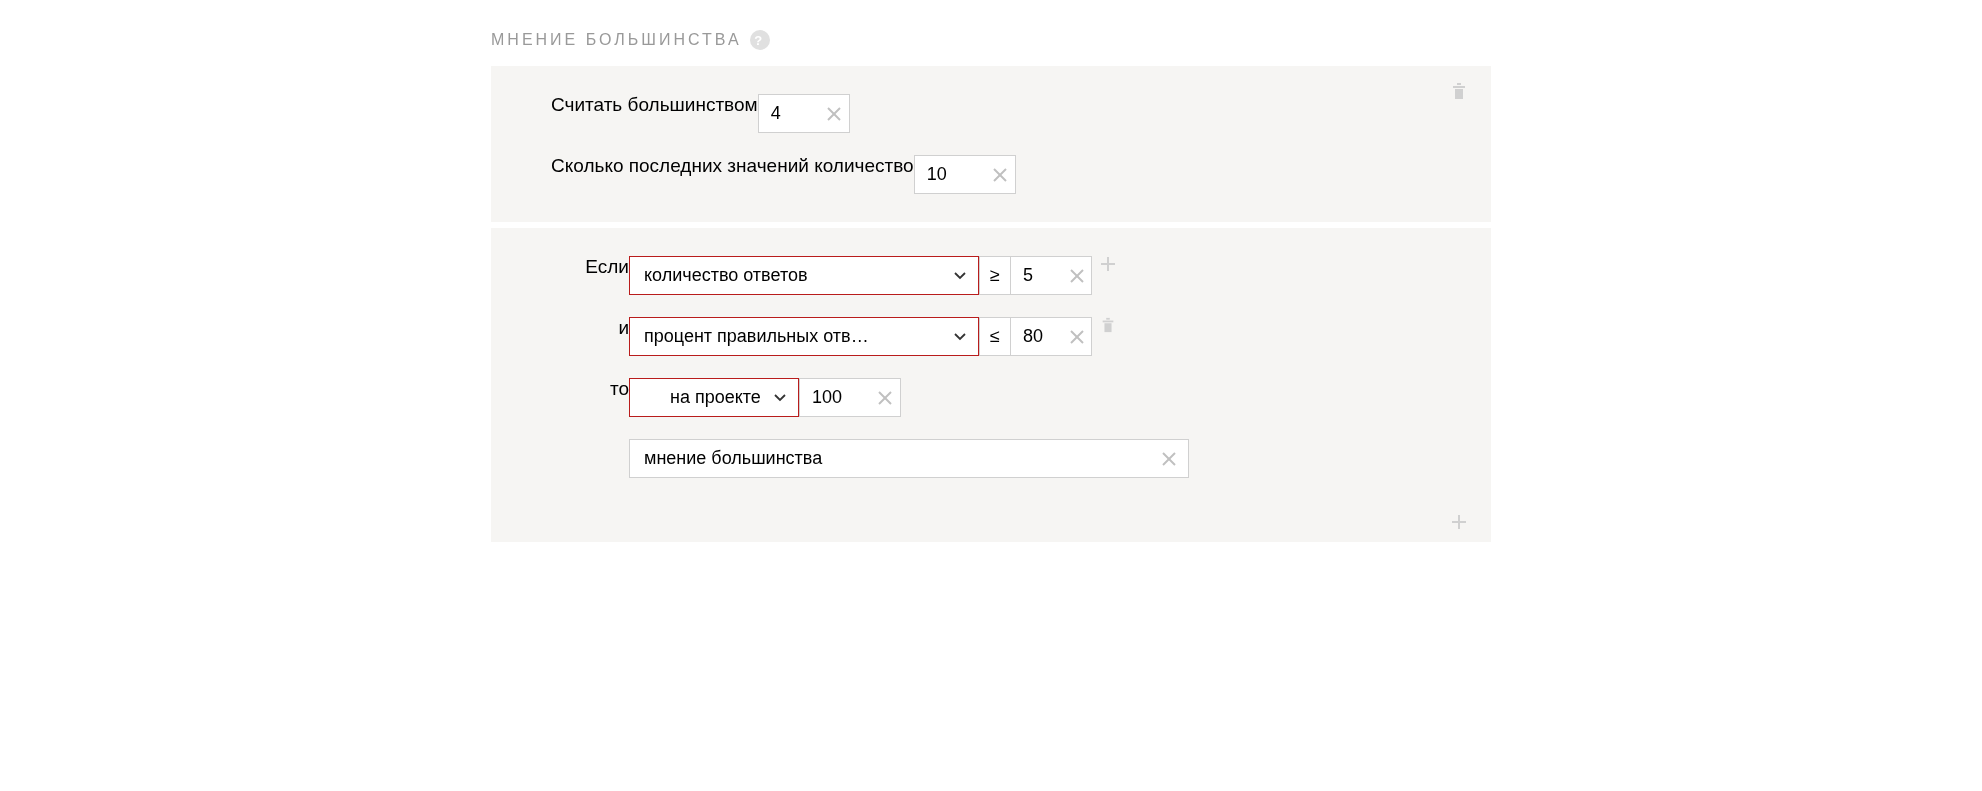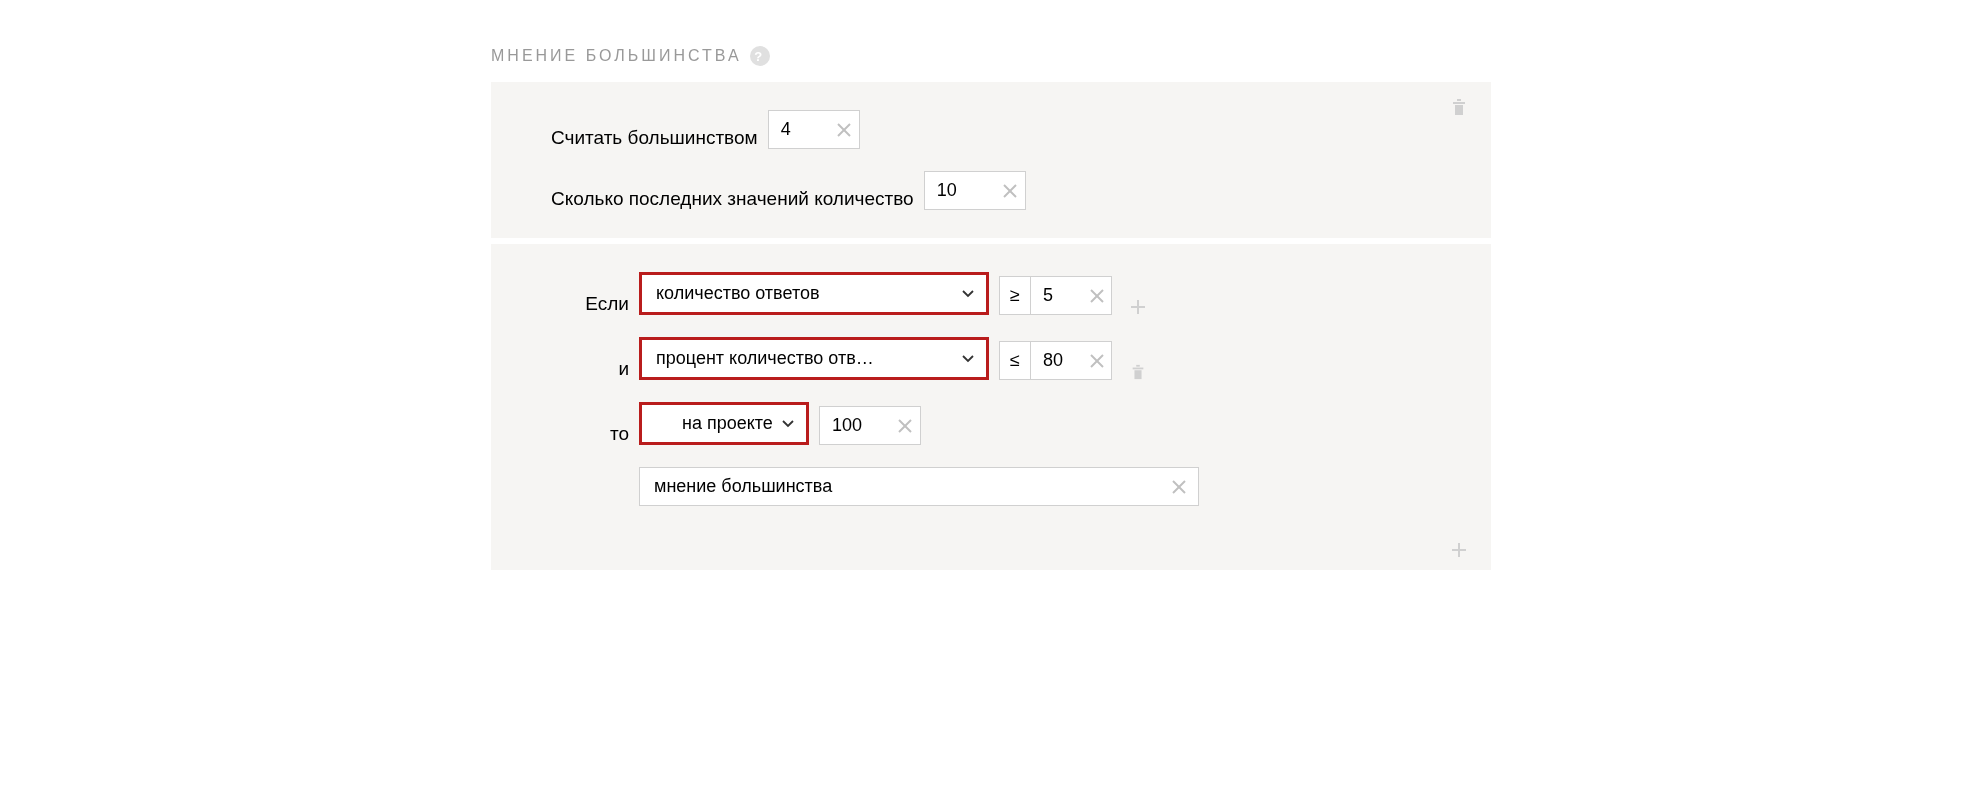--- a/index.html
+++ b/index.html
@@ -3,21 +3,21 @@
   <meta charset="utf-8">
   <style>
     * { box-sizing: border-box; margin: 0; padding: 0; }
     body {
       font-family: -apple-system, BlinkMacSystemFont, "Segoe UI", Arial, sans-serif;
       background: #fff;
       padding: 30px 0;
     }
     .container {
       width: 1000px;
-      margin: 16px auto;
+      margin: 0 auto;
     }
     .section-title {
       font-size: 16px;
       letter-spacing: 3px;
       color: #999;
       text-transform: uppercase;
       padding-left: 0;
       margin-bottom: 16px;
       display: flex;
       align-items: center;
@@ -44,22 +44,22 @@
     .trash-icon {
       position: absolute;
       top: 16px;
       right: 24px;
       color: #d0d0d0;
       cursor: pointer;
     }
     .trash-icon svg { width: 16px; height: 18px; }
     .row {
       display: flex;
-      align-items: flex-end;
-      gap: 10px;
+      align-items: flex-start;
+      gap: 0;
       margin-bottom: 22px;
       position: relative;
     }
     .row:last-child { margin-bottom: 0; }
     .label {
       font-size: 19px;
       color: #000;
     }
     .label-right {
       text-align: right;
@@ -87,21 +87,21 @@
       top: 50%;
       transform: translateY(-50%);
       color: #c0c0c0;
       cursor: pointer;
       display: flex;
     }
     .clear-x svg { width: 14px; height: 14px; }
     .select {
       position: relative;
       background: #fff;
-      border: 3px solid #b91c1c;
+      border: 1px solid #b91c1c;
       padding: 8px 40px 8px 14px;
       font-size: 18px;
       cursor: pointer;
       display: flex;
       align-items: center;
       white-space: nowrap;
       overflow: hidden;
       text-overflow: ellipsis;
     }
     .select-350 { width: 350px; }
@@ -244,21 +244,21 @@
         <svg viewBox="0 0 16 16" stroke="currentColor" stroke-width="2">
             <line x1="8" y1="1" x2="8" y2="15"></line>
             <line x1="1" y1="8" x2="15" y2="8"></line>
           </svg>
       </span>
     </div>
 
     <div class="row">
       <span class="label label-right">и</span>
       <div class="select select-350">
-        <span style="overflow:hidden;text-overflow:ellipsis;white-space:nowrap;">процент количество отв…</span>
+        <span style="overflow:hidden;text-overflow:ellipsis;white-space:nowrap;">процент правильных отв…</span>
         <span class="chevron">
           <svg viewBox="0 0 12 8" fill="none" stroke="#333" stroke-width="1.8">
               <path d="M1 1l5 5 5-5"></path>
             </svg>
         </span>
       </div>
       <div class="combo-wrap">
         <div class="combo">
           <span class="op">
             <span>≤</span>

